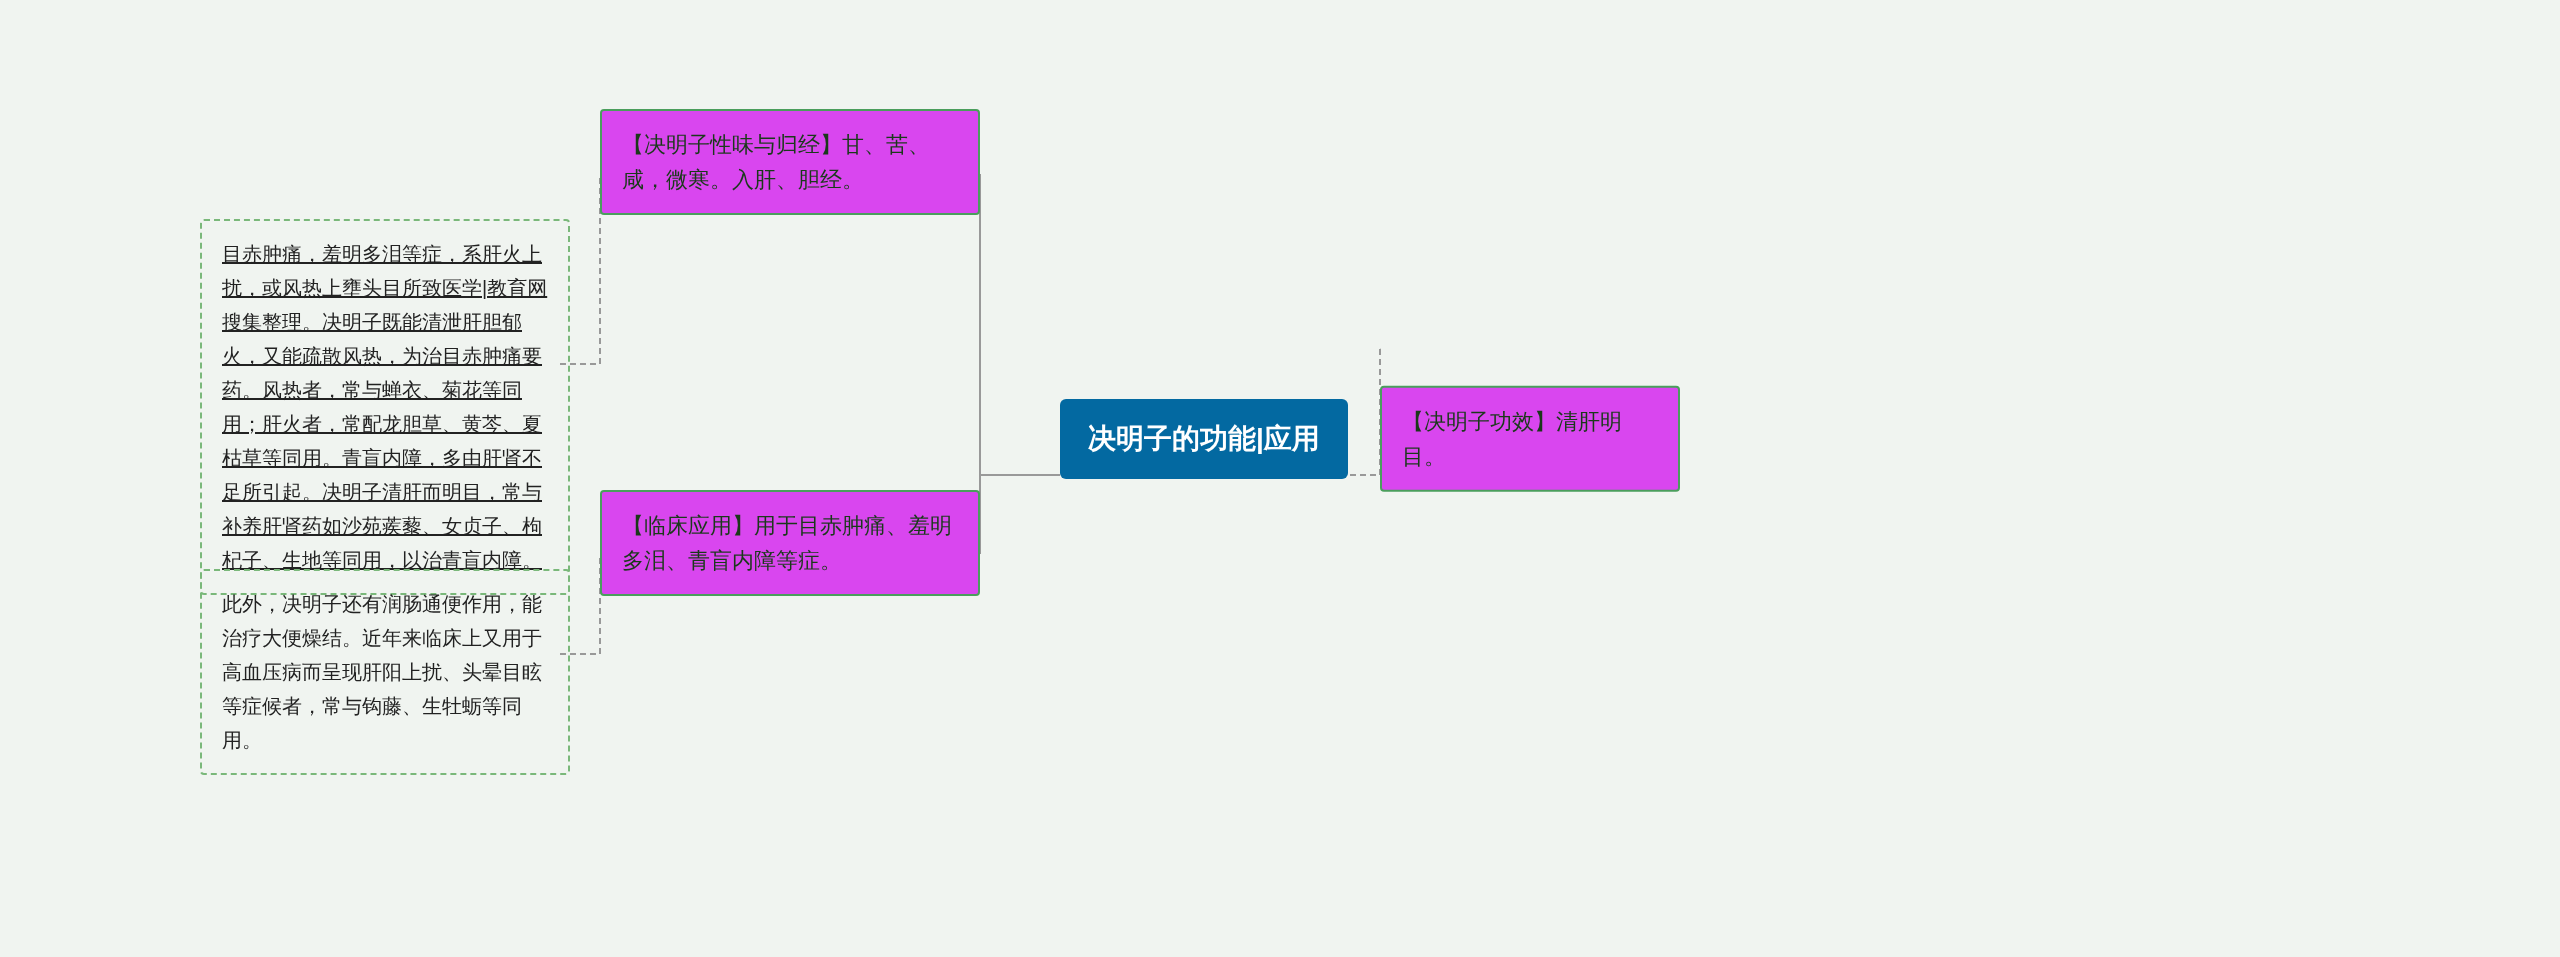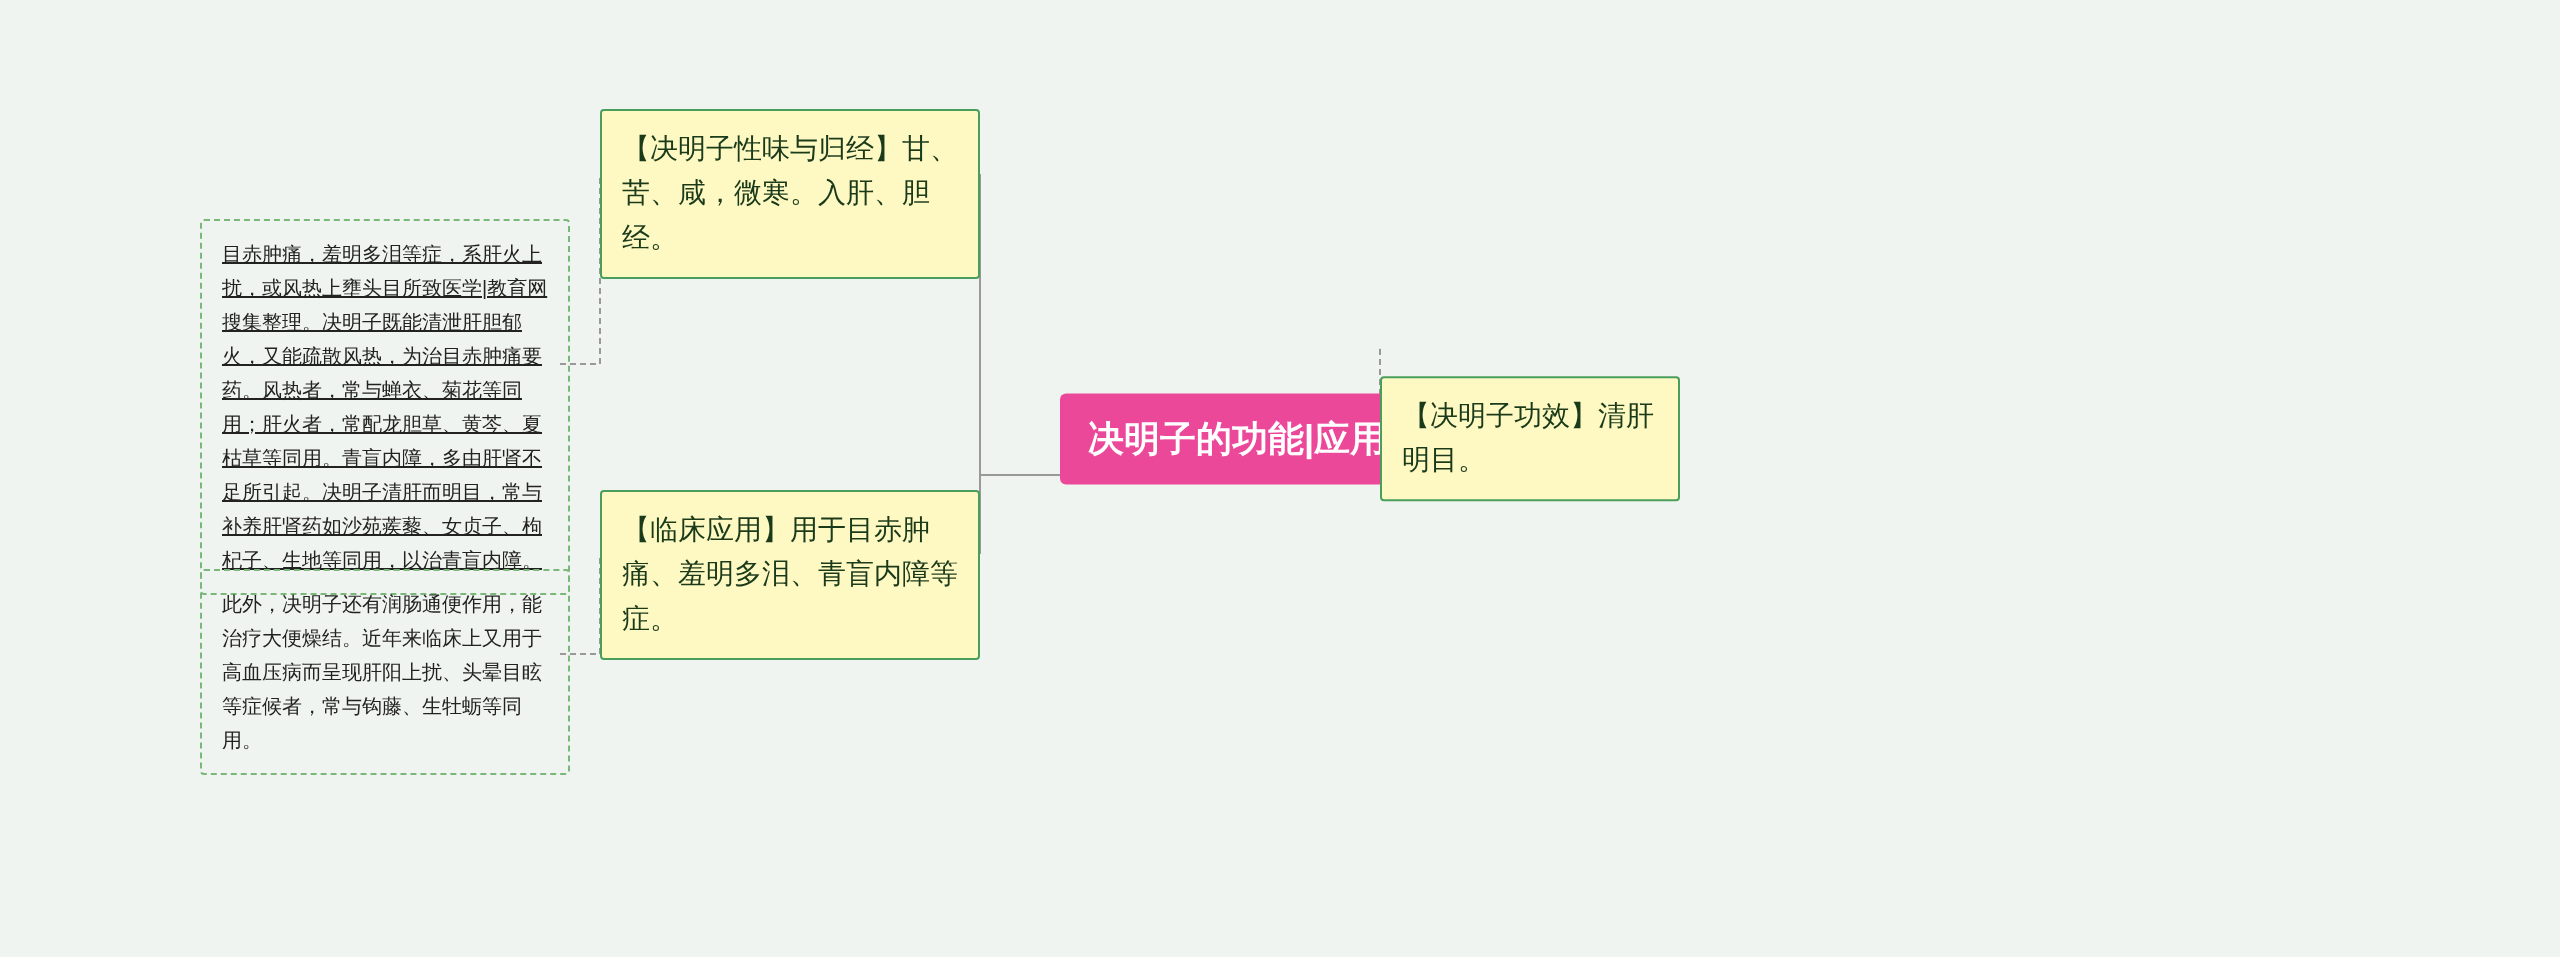--- a/index.html
+++ b/index.html
@@ -24,35 +24,35 @@
       width: 100%; height: 100%;
       pointer-events: none;
       z-index: 1;
     }
     .node {
       position: absolute;
       z-index: 2;
     }
     
     .center-node {
-      background: #ec4899;
+      background: #0369a1;
       color: #fff;
       border-radius: 6px;
       padding: 21px 28px;
-      font-size: 36px;
+      font-size: 28px;
       font-weight: bold;
       white-space: nowrap;
     }
     
     .green-node {
-      background: #fef9c3;
+      background: #d946ef;
       border: 2px solid #4a9e5c;
       border-radius: 4px;
       padding: 16px 20px;
-      font-size: 28px;
+      font-size: 22px;
       color: #1a3a1a;
       line-height: 1.6;
     }
     
     .dashed-node {
       border: 2px dashed #7ab87a;
       border-radius: 4px;
       padding: 16px 20px;
       font-size: 20px;
       color: #222;

